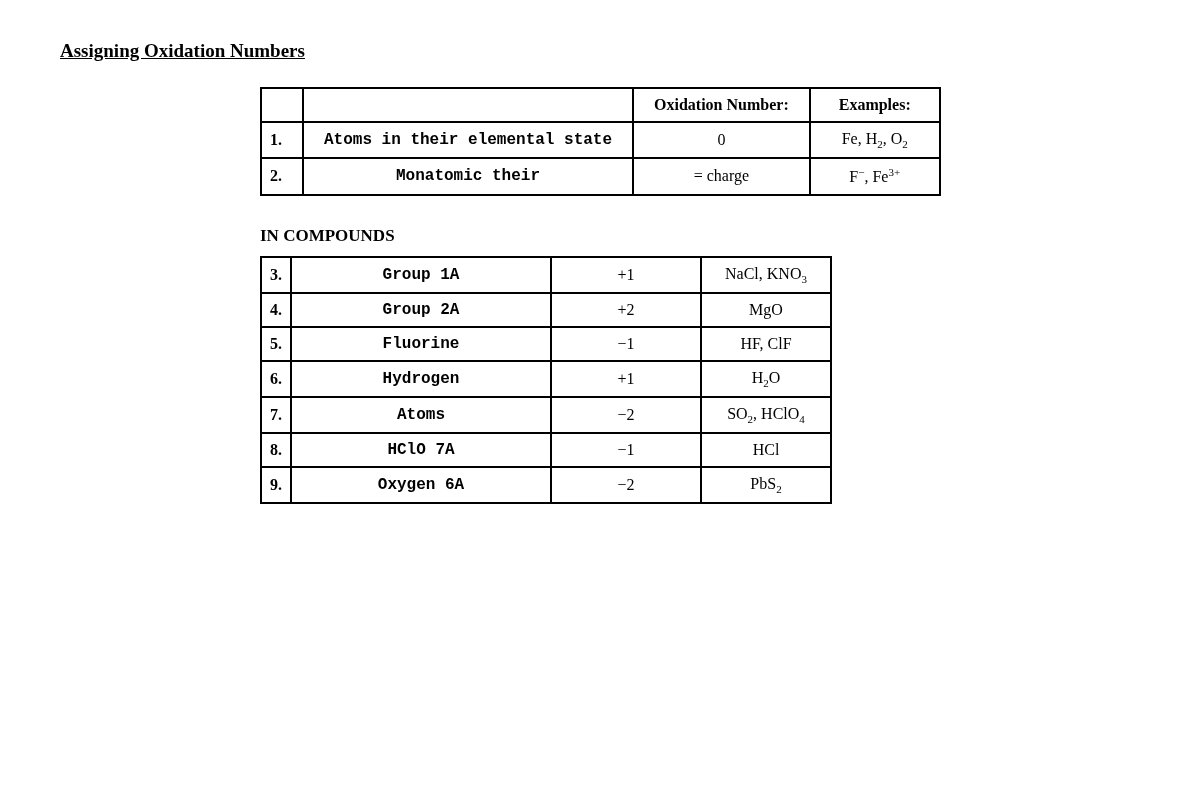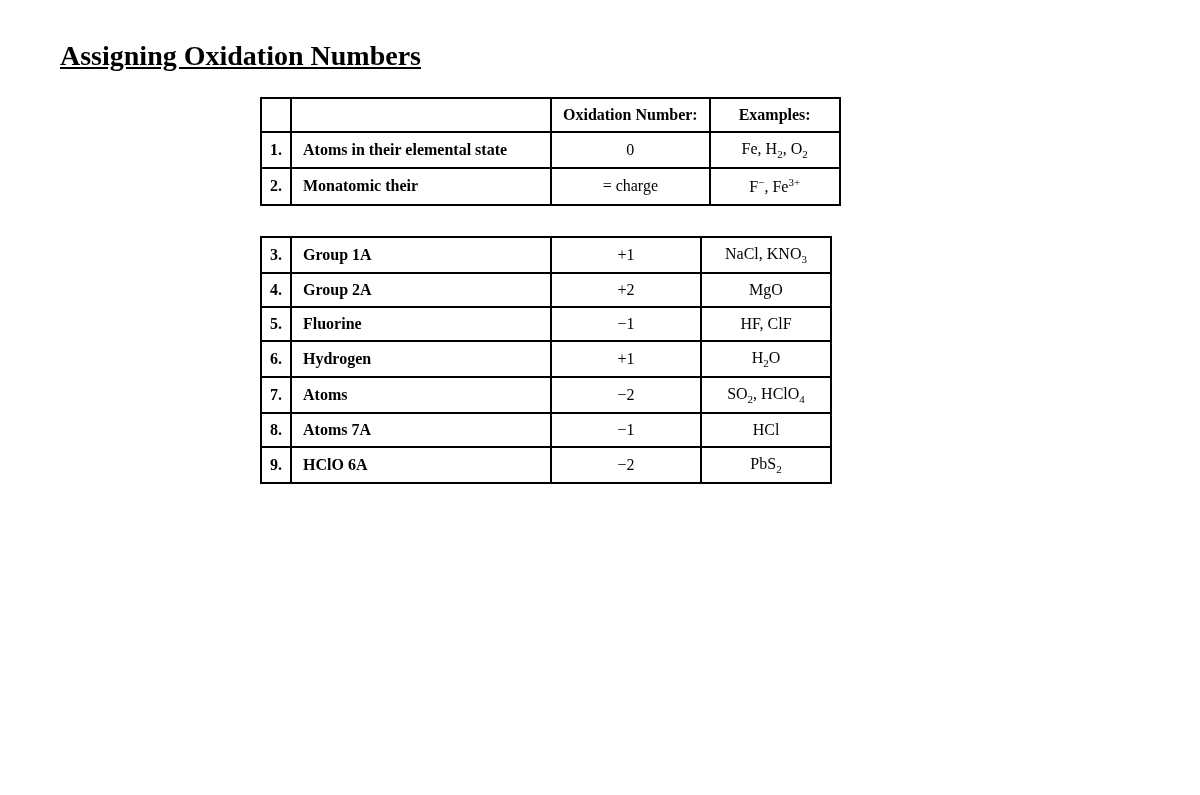--- a/index.html
+++ b/index.html
@@ -12,21 +12,21 @@
       background: #ffffff;
       font-family: 'Times New Roman', Times, serif;
       font-size: 16px;
       color: #000000;
       padding: 40px 60px;
       width: 1200px;
       min-height: 795px;
     }
 
     .page-title {
-      font-size: 28px;
+      font-size: 19px;
       font-weight: bold;
       text-decoration: underline;
       margin-bottom: 20px;
     }
 
     .intro-text {
       margin-bottom: 25px;
       line-height: 1.6;
     }
 
@@ -35,36 +35,37 @@
       margin-bottom: 30px;
     }
 
     table {
       border-collapse: collapse;
       font-size: 16px;
     }
 
     table td, table th {
       border: 2px solid #000;
-      padding: 7px 11px;
+      padding: 7px 20px;
       text-align: center;
       vertical-align: middle;
     }
 
     table td:first-child {
       text-align: left;
       padding-left: 8px;
       padding-right: 4px;
       font-weight: bold;
       min-width: 30px;
     }
 
     table td:nth-child(2) {
-      text-align: left;
+      text-align: center;
       min-width: 260px;
+      font-family: Liberation Mono, monospace;
     }
 
     table td:nth-child(3) {
       min-width: 150px;
     }
 
     table td:nth-child(4) {
       min-width: 130px;
       font-family: Liberation Serif, serif;
     }
@@ -127,20 +128,21 @@
         <td><span>2.</span></td>
         <td><strong>Monatomic their</strong></td>
         <td>= charge</td>
         <td>F<sup>−</sup>, Fe<sup>3+</sup></td>
       </tr>
     </tbody>
   </table>
 </div>
 
 <div class="table-container">
+  <div class="in-compounds-label">IN COMPOUNDS</div>
 
   <table>
     <tbody>
       <tr>
         <td><strong>3.</strong></td>
         <td><strong>Group 1A</strong></td>
         <td>+1</td>
         <td>NaCl, KNO<sub>3</sub></td>
       </tr>
       <tr>
@@ -162,25 +164,25 @@
         <td>H<sub>2</sub>O</td>
       </tr>
       <tr>
         <td><strong>7.</strong></td>
         <td><strong>Atoms</strong></td>
         <td>−2</td>
         <td>SO<sub>2</sub>, HClO<sub>4</sub></td>
       </tr>
       <tr>
         <td><strong>8.</strong></td>
-        <td><strong>Atoms 7A</strong></td>
+        <td><strong>HClO 7A</strong></td>
         <td>−1</td>
         <td>HCl</td>
       </tr>
       <tr>
         <td><strong>9.</strong></td>
-        <td><strong>HClO 6A</strong></td>
+        <td><strong>Oxygen 6A</strong></td>
         <td>−2</td>
         <td>PbS<sub>2</sub></td>
       </tr>
     </tbody>
   </table>
 </div>
 
 </body></html>

